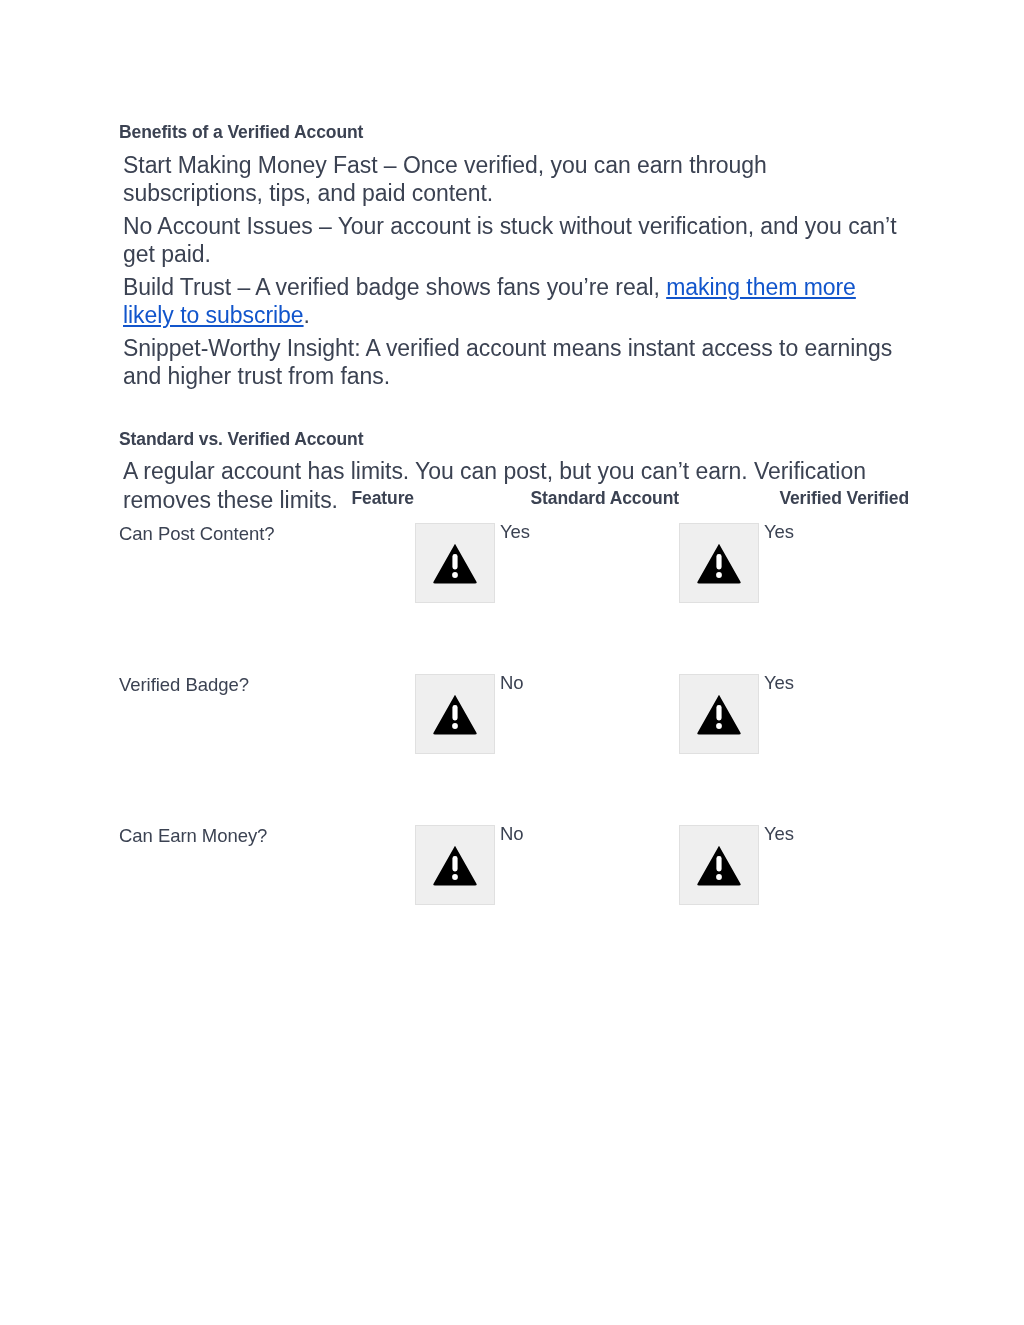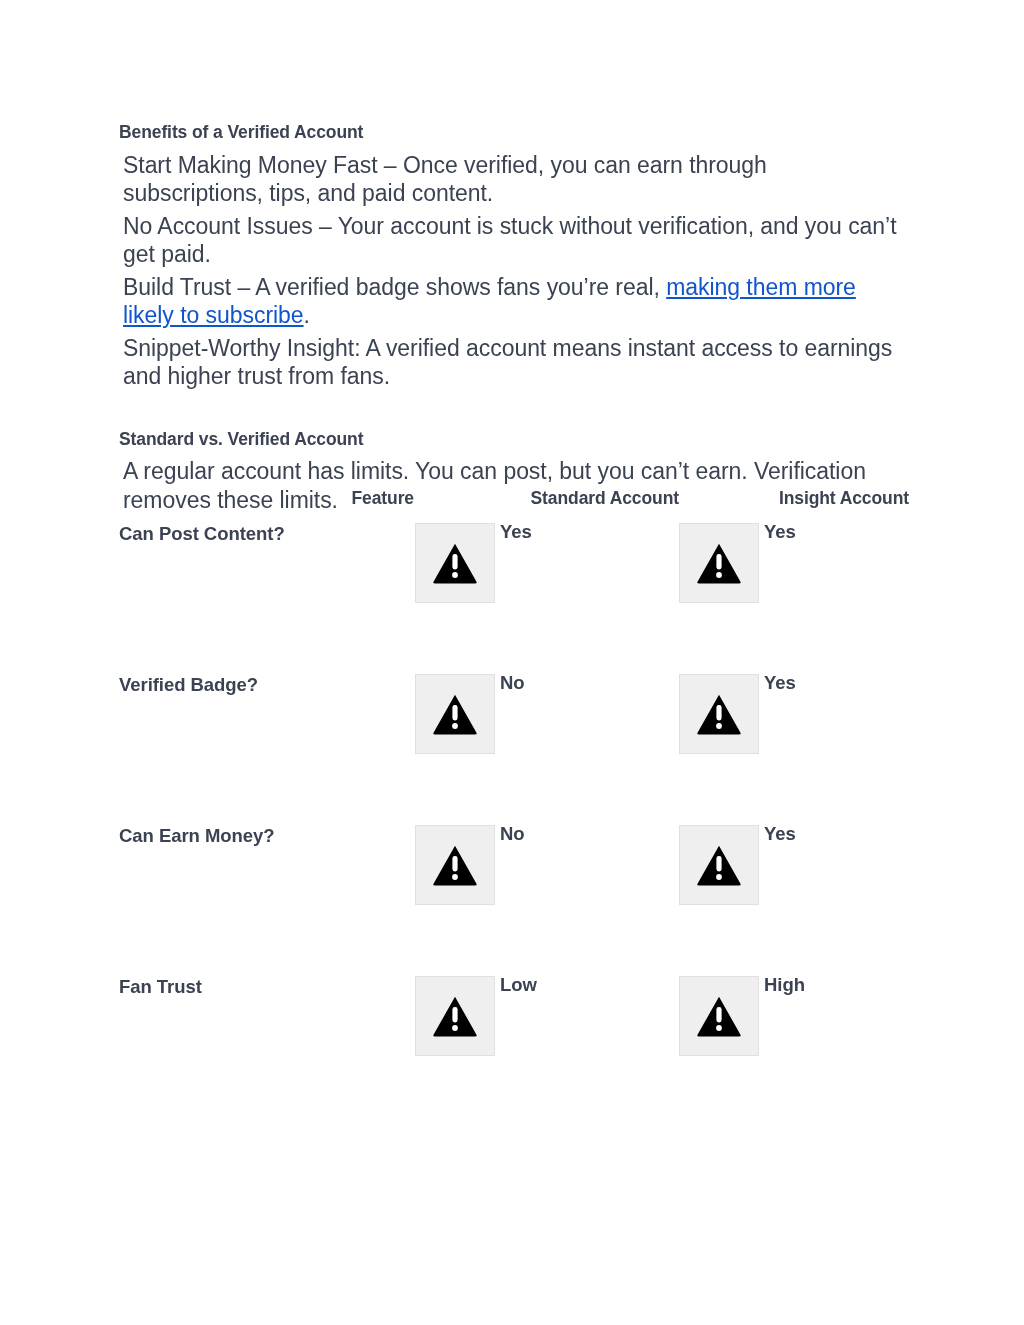--- a/index.html
+++ b/index.html
@@ -84,21 +84,20 @@
     padding: 0 0 14px 0;
     vertical-align: top;
     letter-spacing: -0.1px;
   }
   table.compare th.h-feature  { padding-left: 0px; }
 
   table.compare td {
     vertical-align: top;
     padding: 0;
     height: 151px;
-    font-weight: bold;
   }
 
   td.feature-cell {
     font-size: 18.5px;
     color: #3b4252;
     padding-top: 12px;
     padding-left: 20px;
     letter-spacing: -0.05px;
   }
 
@@ -166,21 +165,21 @@
     <table class="compare">
       <colgroup>
         <col class="c-feature">
         <col class="c-standard">
         <col class="c-verified">
       </colgroup>
       <thead>
         <tr>
           <th class="h-feature">Feature</th>
           <th>Standard Account</th>
-          <th>Insight Account</th>
+          <th>Verified Verified</th>
         </tr>
       </thead>
       <tbody>
 
         <tr>
           <td class="feature-cell">Can Post Content?</td>
           <td class="std-cell">
             <div class="val-cell-inner">
               <span class="broken-img">
                 <svg width="46" height="42" viewBox="0 0 46 42" aria-hidden="true">
@@ -255,45 +254,18 @@
                   <path d="M23 1.8 L44.2 39.2 Q45.6 41.4 43.1 41.4 L2.9 41.4 Q0.4 41.4 1.8 39.2 Z" fill="#000000"></path>
                   <rect x="20.4" y="12" width="5.2" height="15.5" rx="2.4" fill="#ffffff"></rect>
                   <circle cx="23" cy="33" r="2.9" fill="#ffffff"></circle>
                 </svg>
               </span>
               <span class="val-text">Yes</span>
             </div>
           </td>
         </tr>
 
-        <tr>
-          <td class="feature-cell">Fan Trust</td>
-          <td class="std-cell">
-            <div class="val-cell-inner">
-              <span class="broken-img">
-                <svg width="46" height="42" viewBox="0 0 46 42" aria-hidden="true">
-                  <path d="M23 1.8 L44.2 39.2 Q45.6 41.4 43.1 41.4 L2.9 41.4 Q0.4 41.4 1.8 39.2 Z" fill="#000000"></path>
-                  <rect x="20.4" y="12" width="5.2" height="15.5" rx="2.4" fill="#ffffff"></rect>
-                  <circle cx="23" cy="33" r="2.9" fill="#ffffff"></circle>
-                </svg>
-              </span>
-              <span class="val-text">Low</span>
-            </div>
-          </td>
-          <td class="ver-cell">
-            <div class="val-cell-inner">
-              <span class="broken-img">
-                <svg width="46" height="42" viewBox="0 0 46 42" aria-hidden="true">
-                  <path d="M23 1.8 L44.2 39.2 Q45.6 41.4 43.1 41.4 L2.9 41.4 Q0.4 41.4 1.8 39.2 Z" fill="#000000"></path>
-                  <rect x="20.4" y="12" width="5.2" height="15.5" rx="2.4" fill="#ffffff"></rect>
-                  <circle cx="23" cy="33" r="2.9" fill="#ffffff"></circle>
-                </svg>
-              </span>
-              <span class="val-text">High</span>
-            </div>
-          </td>
-        </tr>
 
       </tbody>
     </table>
   </div>
 
 </div>
 
 </body></html>

